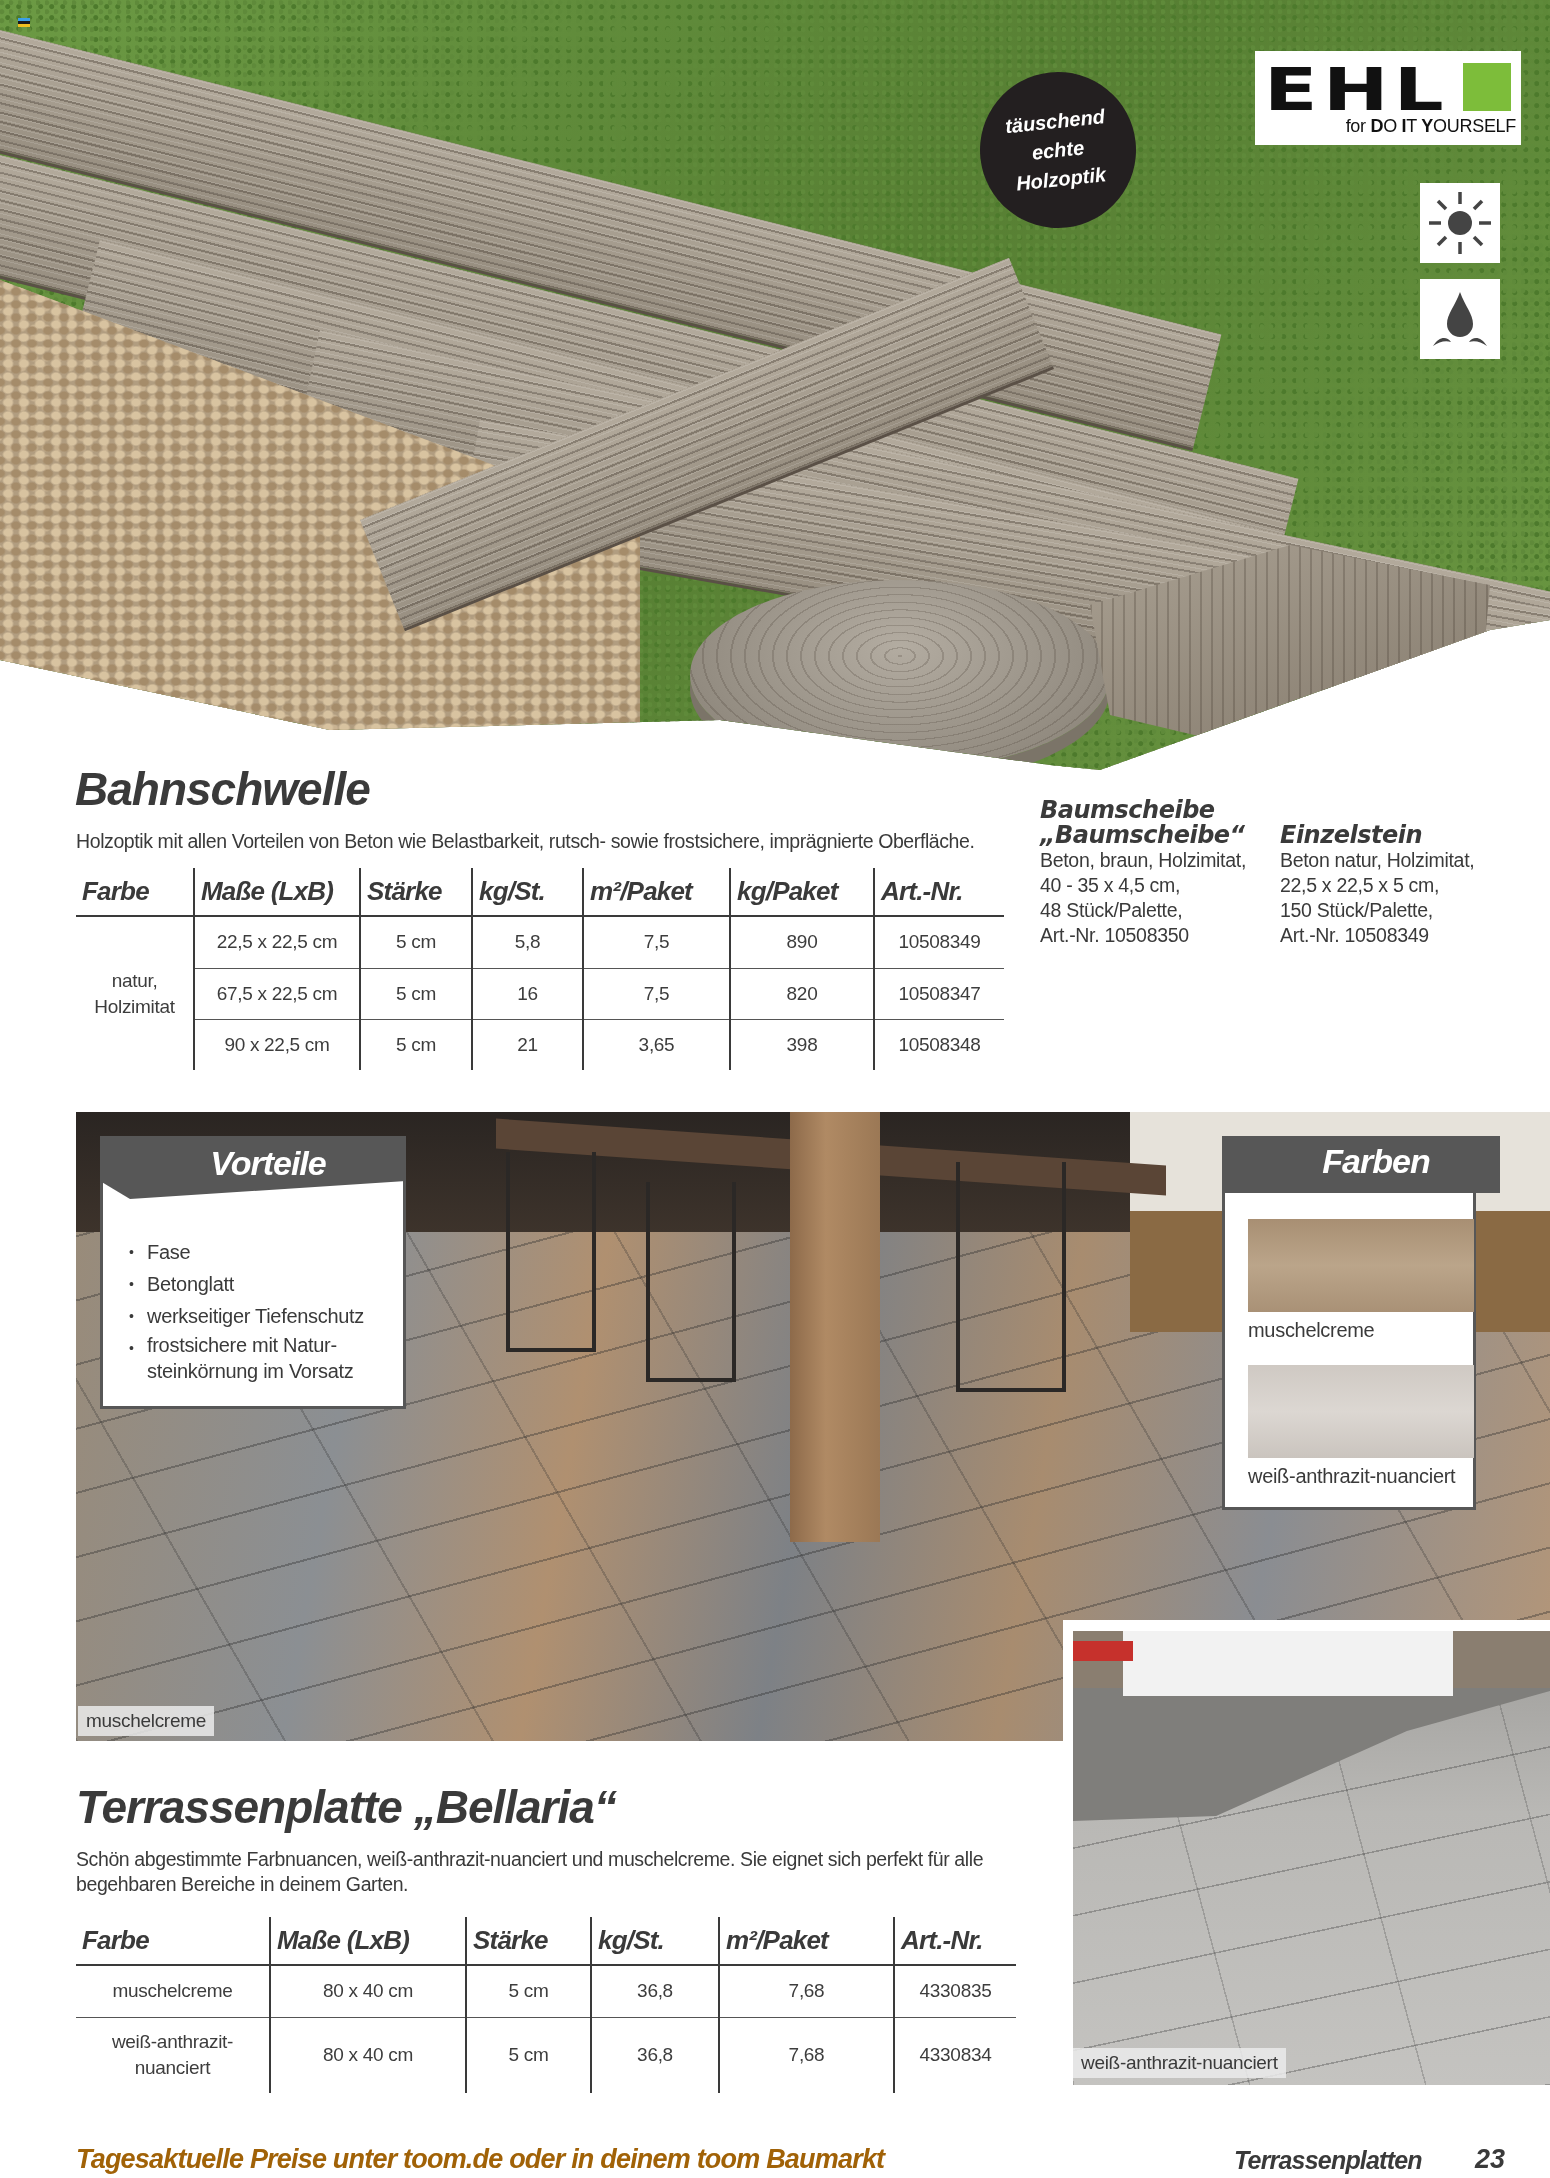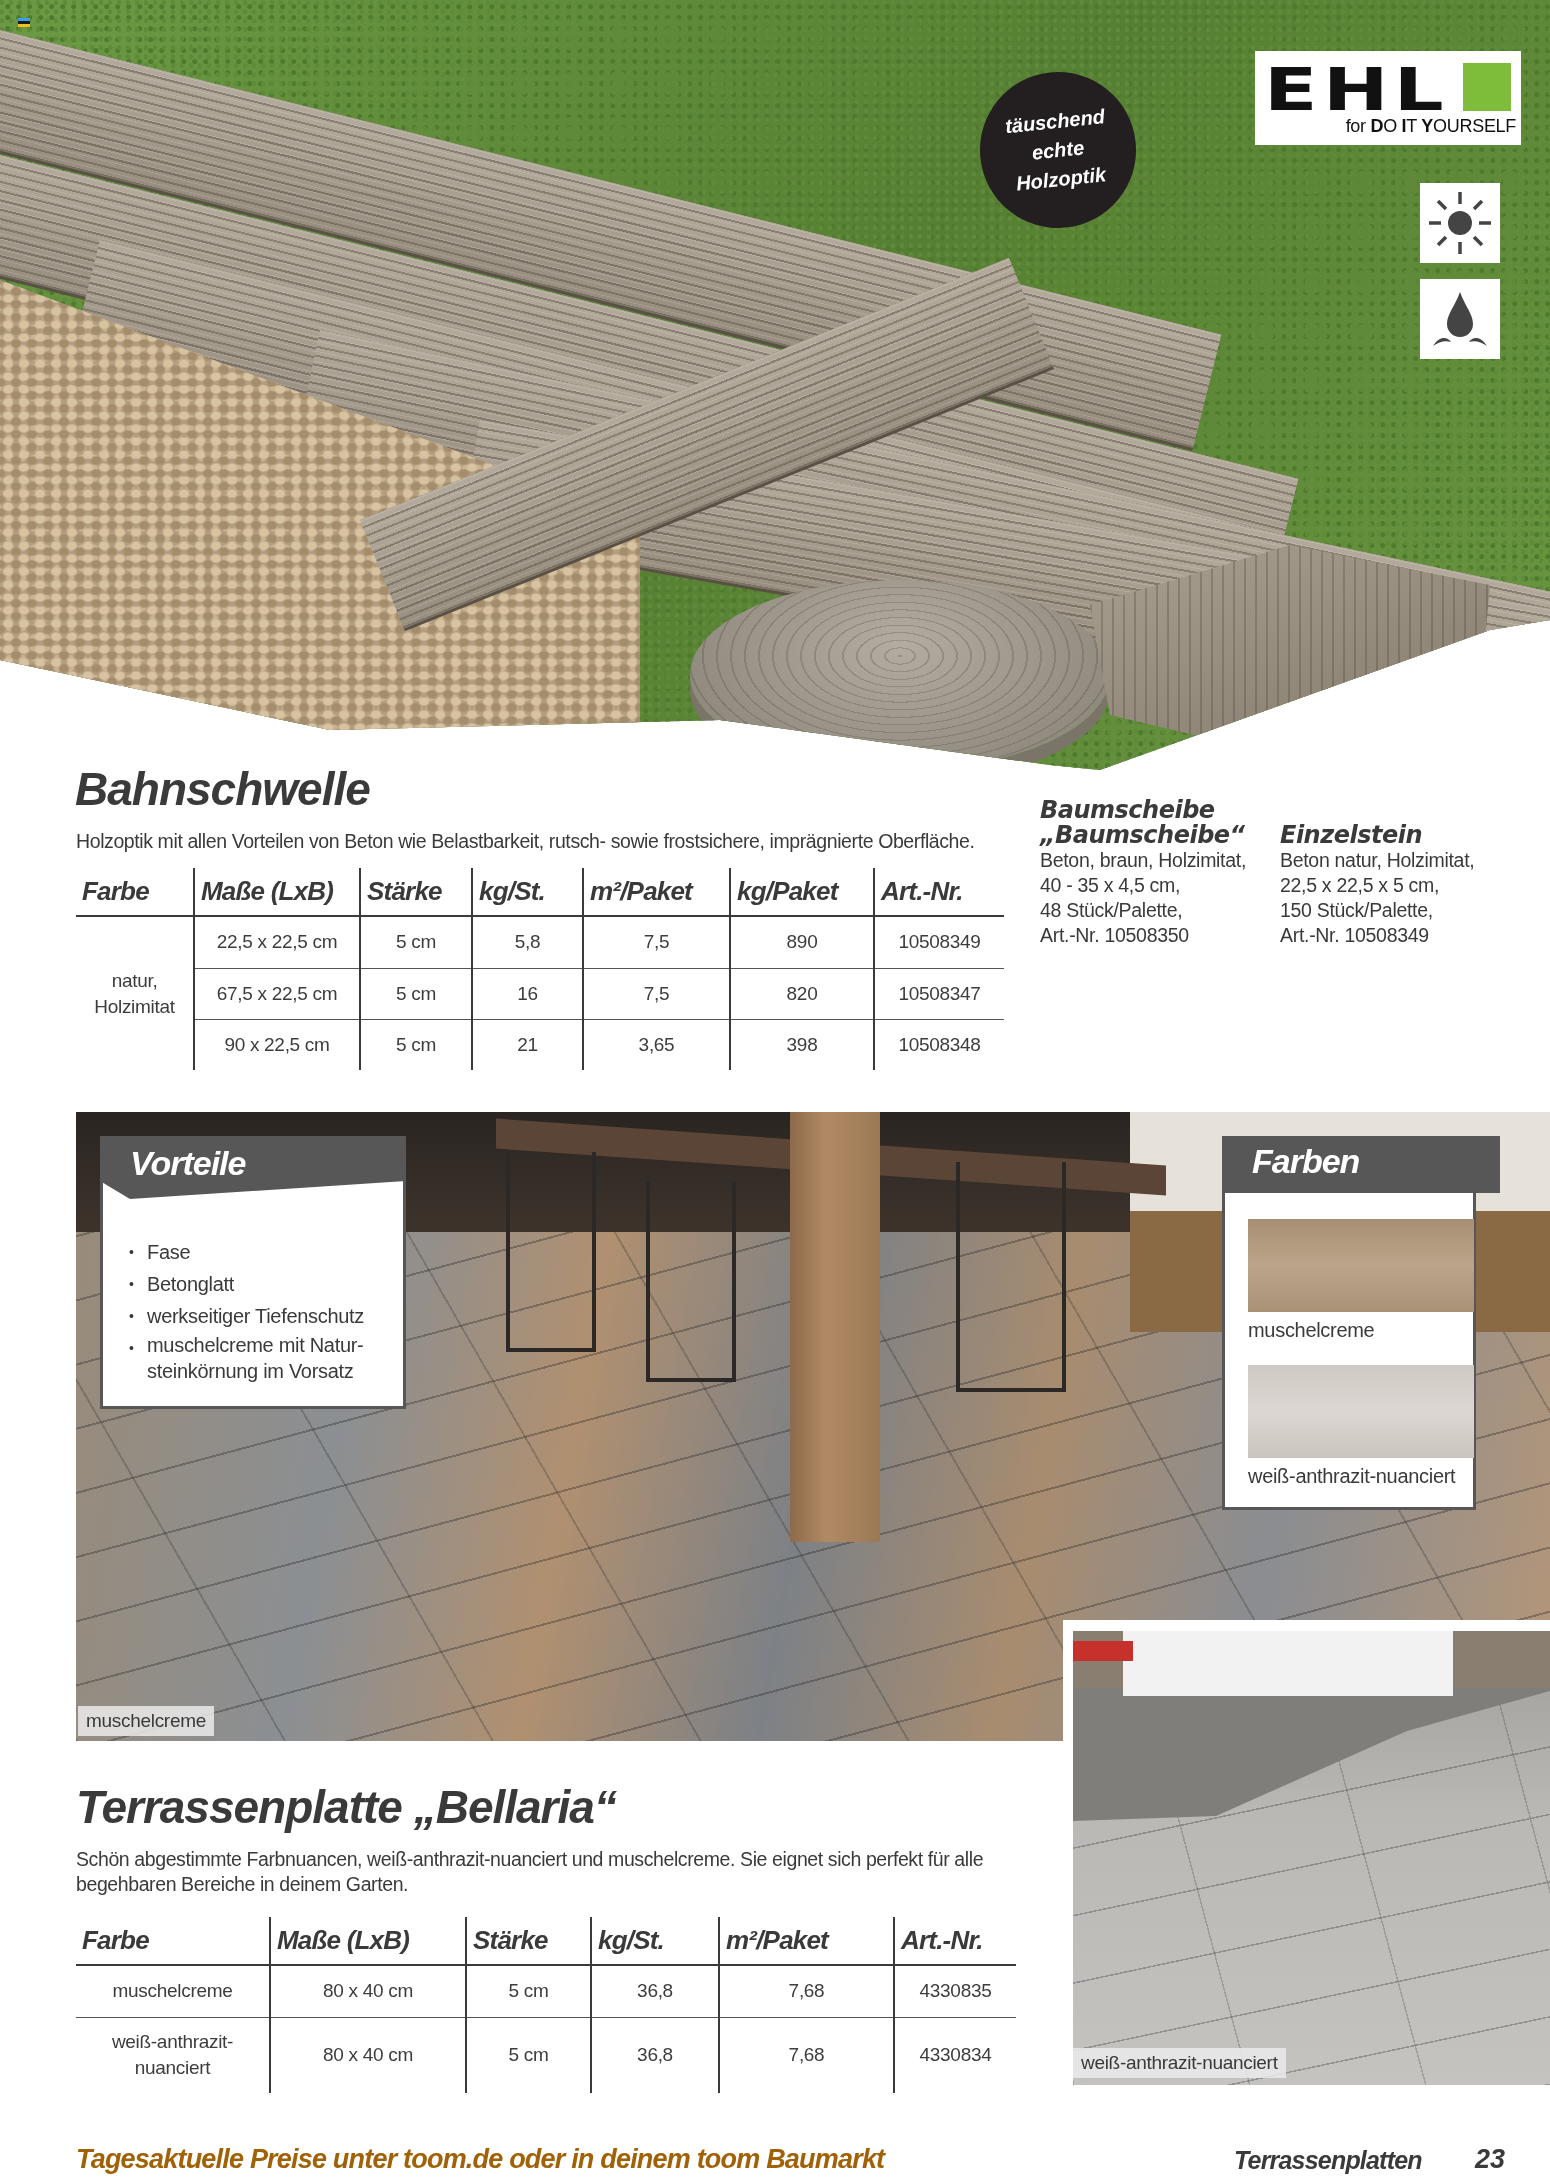--- a/index.html
+++ b/index.html
@@ -97,21 +97,21 @@
   }
   .terrace .wall { position: absolute; left: 0; top: 0; width: 100%; height: 120px; background: linear-gradient(180deg, #2a2522, #3d332b); }
   .terrace .sofa { position: absolute; right: 0; top: 0; width: 420px; height: 220px; background: linear-gradient(180deg, #e6e2da 0 45%, #8a6a44 45% 100%); }
   .terrace .post { position: absolute; left: 714px; top: 0; width: 90px; height: 430px; background: linear-gradient(90deg, #8d6a4a, #b08a64 40%, #9b7855); }
   .terrace .table { position: absolute; left: 420px; top: 30px; width: 670px; height: 30px; background: #5a4536; transform: skewY(4deg); }
   .terrace .chair { position: absolute; width: 90px; height: 200px; border: 4px solid #2b2826; border-top: none; }
 
   .caption-chip { position: absolute; background: rgba(235,235,235,0.85); font-size: 19px; color: #3a3a3a; padding: 4px 8px; letter-spacing: -0.3px; }
 
   .panel { position: absolute; background: #fff; border: 3px solid #575757; }
-  .panel-head { position: absolute; left: -3px; top: -3px; background: #575757; color: #fff; font-weight: 700; font-style: italic; font-size: 34px; letter-spacing: -1px; }
+  .panel-head { position: absolute; left: -3px; top: -3px; background: #575757; color: #fff; font-weight: 700; font-style: italic; font-size: 34px; letter-spacing: -1px; text-align: center; }
 
   .vorteile { left: 100px; top: 1136px; width: 306px; height: 273px; }
   .vorteile .panel-head { width: 306px; height: 63px; padding: 8px 0 0 30px; clip-path: polygon(0 0, 306px 0, 306px 45px, 30px 63px, 0 45px); }
   .vorteile ul { list-style: none; position: absolute; left: 26px; top: 97px; font-size: 20px; line-height: 32px; color: #3a3a3a; letter-spacing: -0.3px; }
   .vorteile li { position: relative; padding-left: 18px; }
   .vorteile li::before { content: "•"; position: absolute; left: 0; top: 0; font-size: 14px; }
   .vorteile li .l2 { display: block; line-height: 26px; }
 
   .farben { left: 1222px; top: 1136px; width: 254px; height: 374px; }
   .farben .panel-head { width: 278px; height: 57px; padding: 6px 0 0 30px; }
@@ -268,21 +268,21 @@
 </div>
 <div class="caption-chip" style="left:78px; top:1706px;">muschelcreme</div>
 
 <div class="panel vorteile">
   <div class="panel-head">Vorteile</div>
   <ul>
     <li>Fase</li>
     <li>Betonglatt</li>
     <li>werkseitiger Tiefenschutz</li>
     <li>
-      <span class="l2">muschelcreme mit Natur-</span>
+      <span class="l2">frostsichere mit Natur-</span>
       <span class="l2">steinkörnung im Vorsatz</span>
     </li>
   </ul>
 </div>
 
 <div class="panel farben">
   <div class="panel-head">Farben</div>
   <div class="swatch" style="top:80px; background: linear-gradient(180deg,#a88f73,#bba58a 50%,#a99176);"></div>
   <div class="sw-label" style="top:180px;">muschelcreme</div>
   <div class="swatch" style="top:226px; background: linear-gradient(180deg,#cfc9c3,#dcd7d2 50%,#cac4be);"></div>

